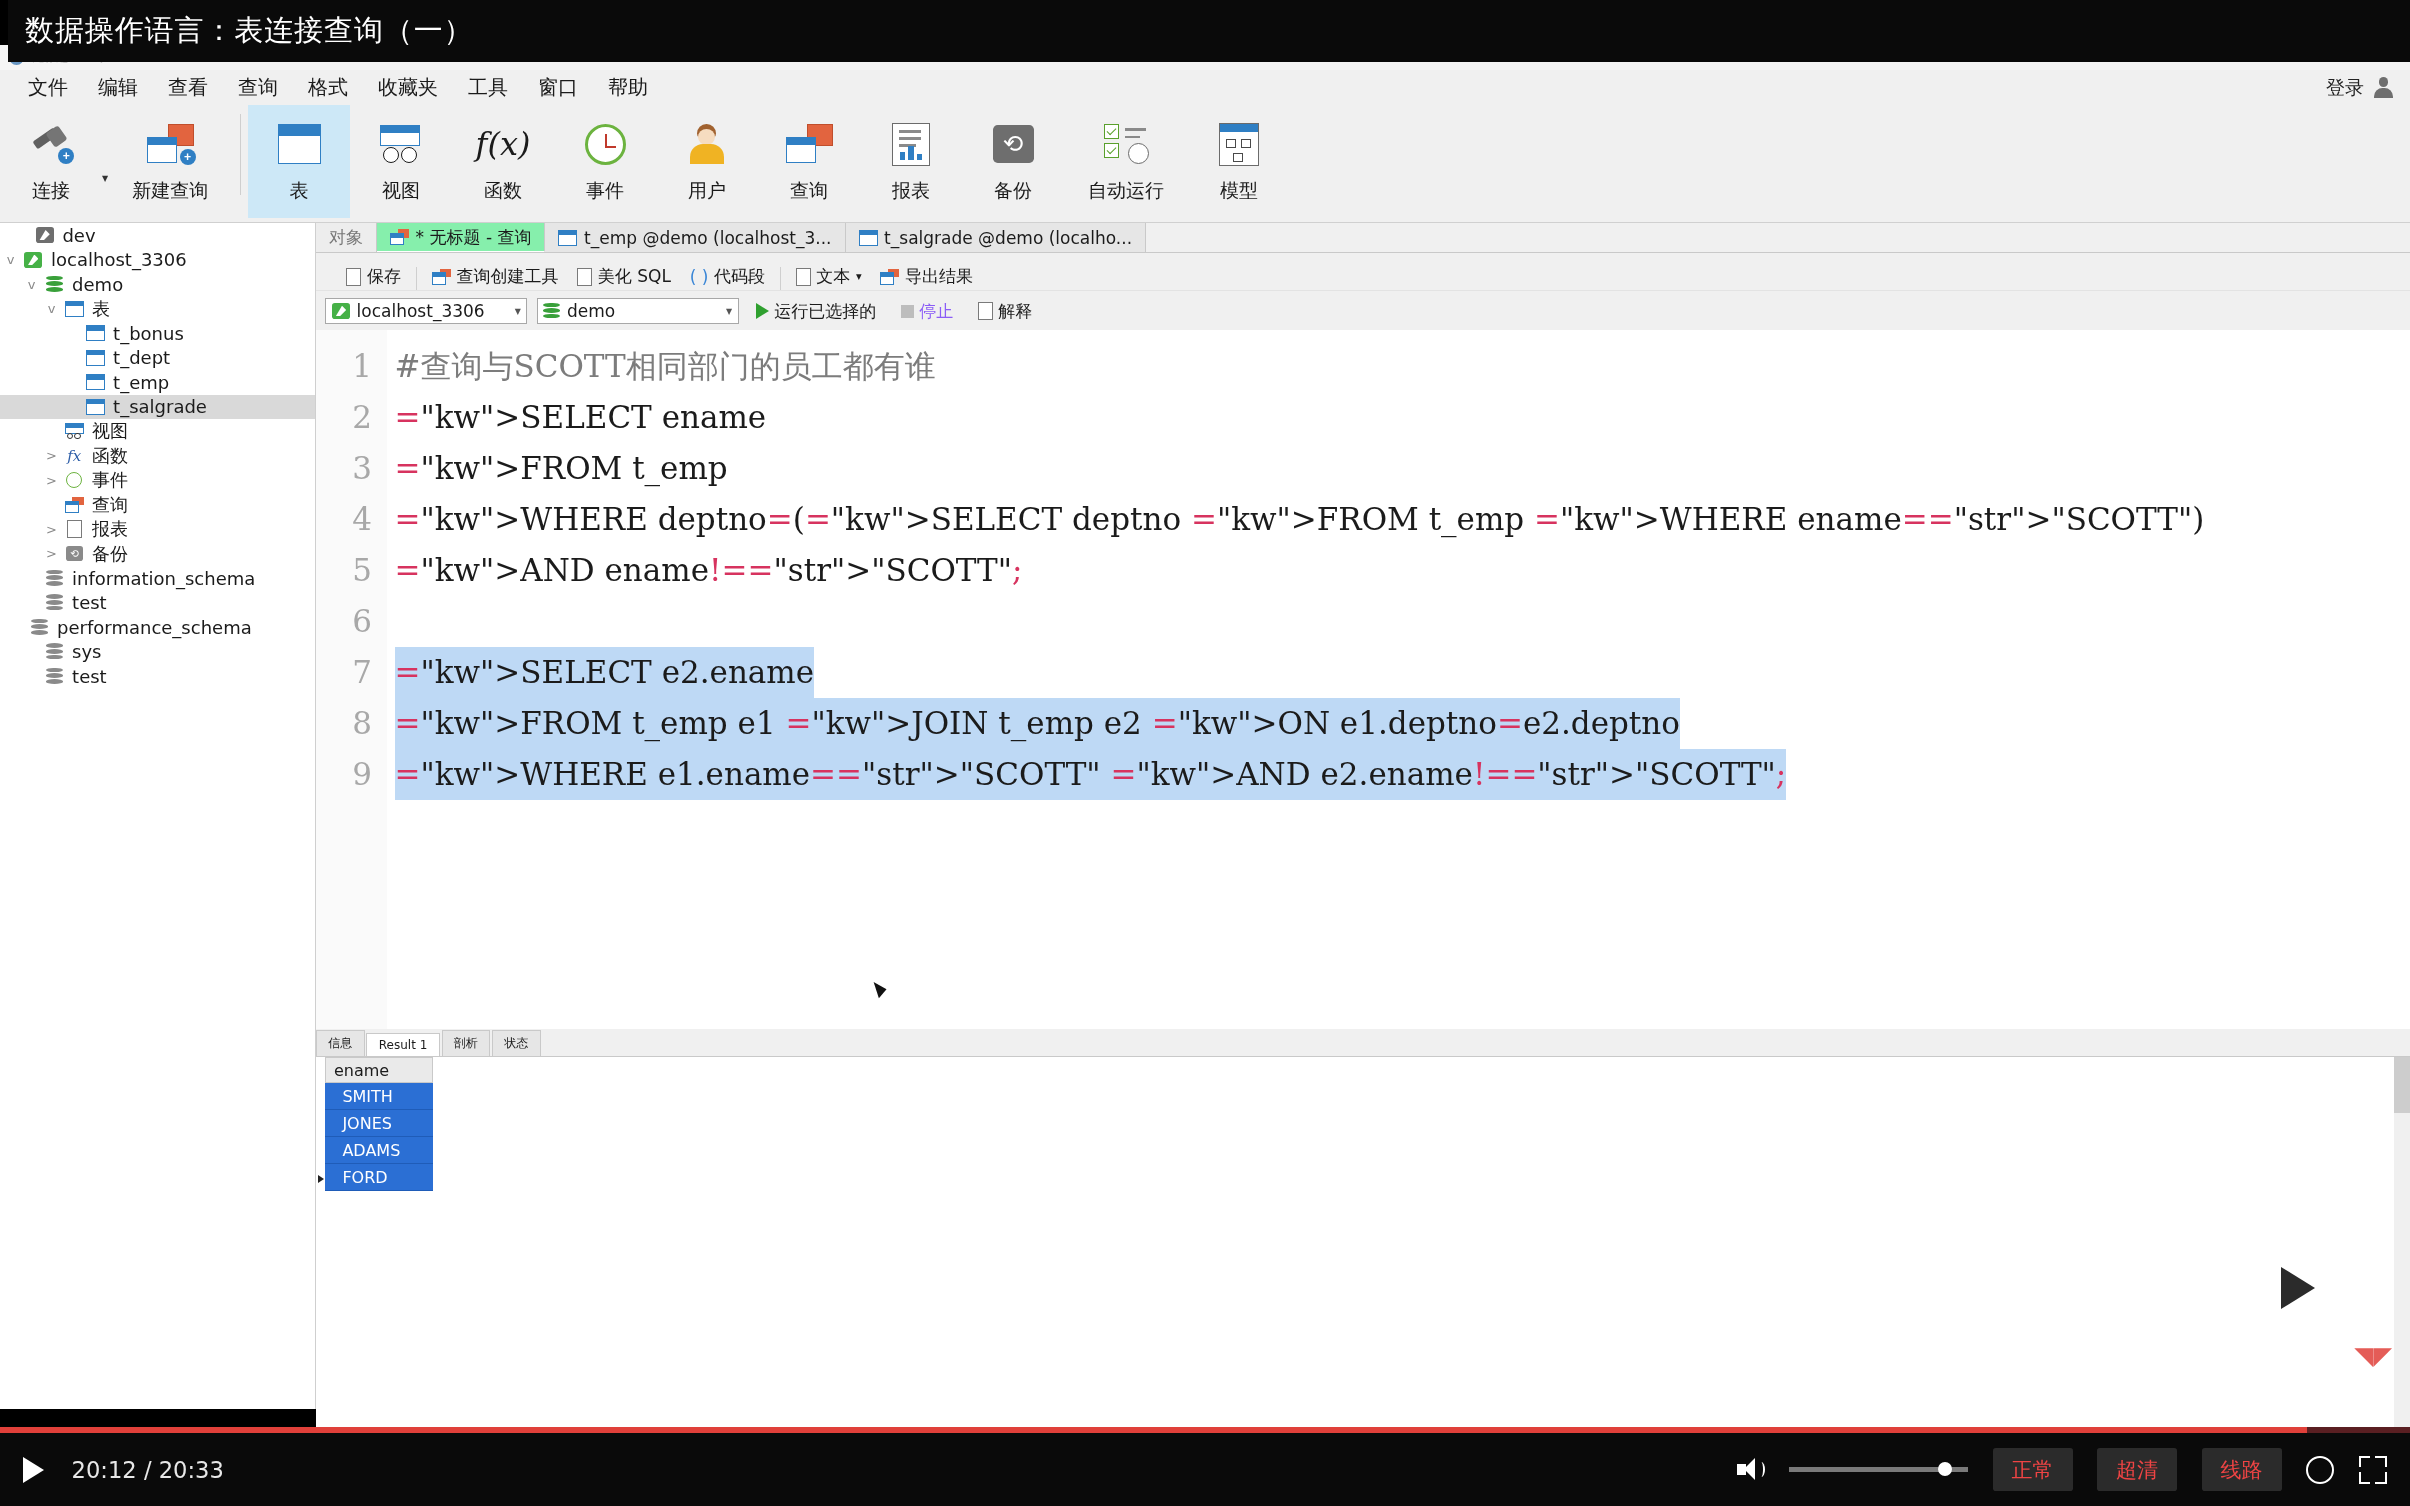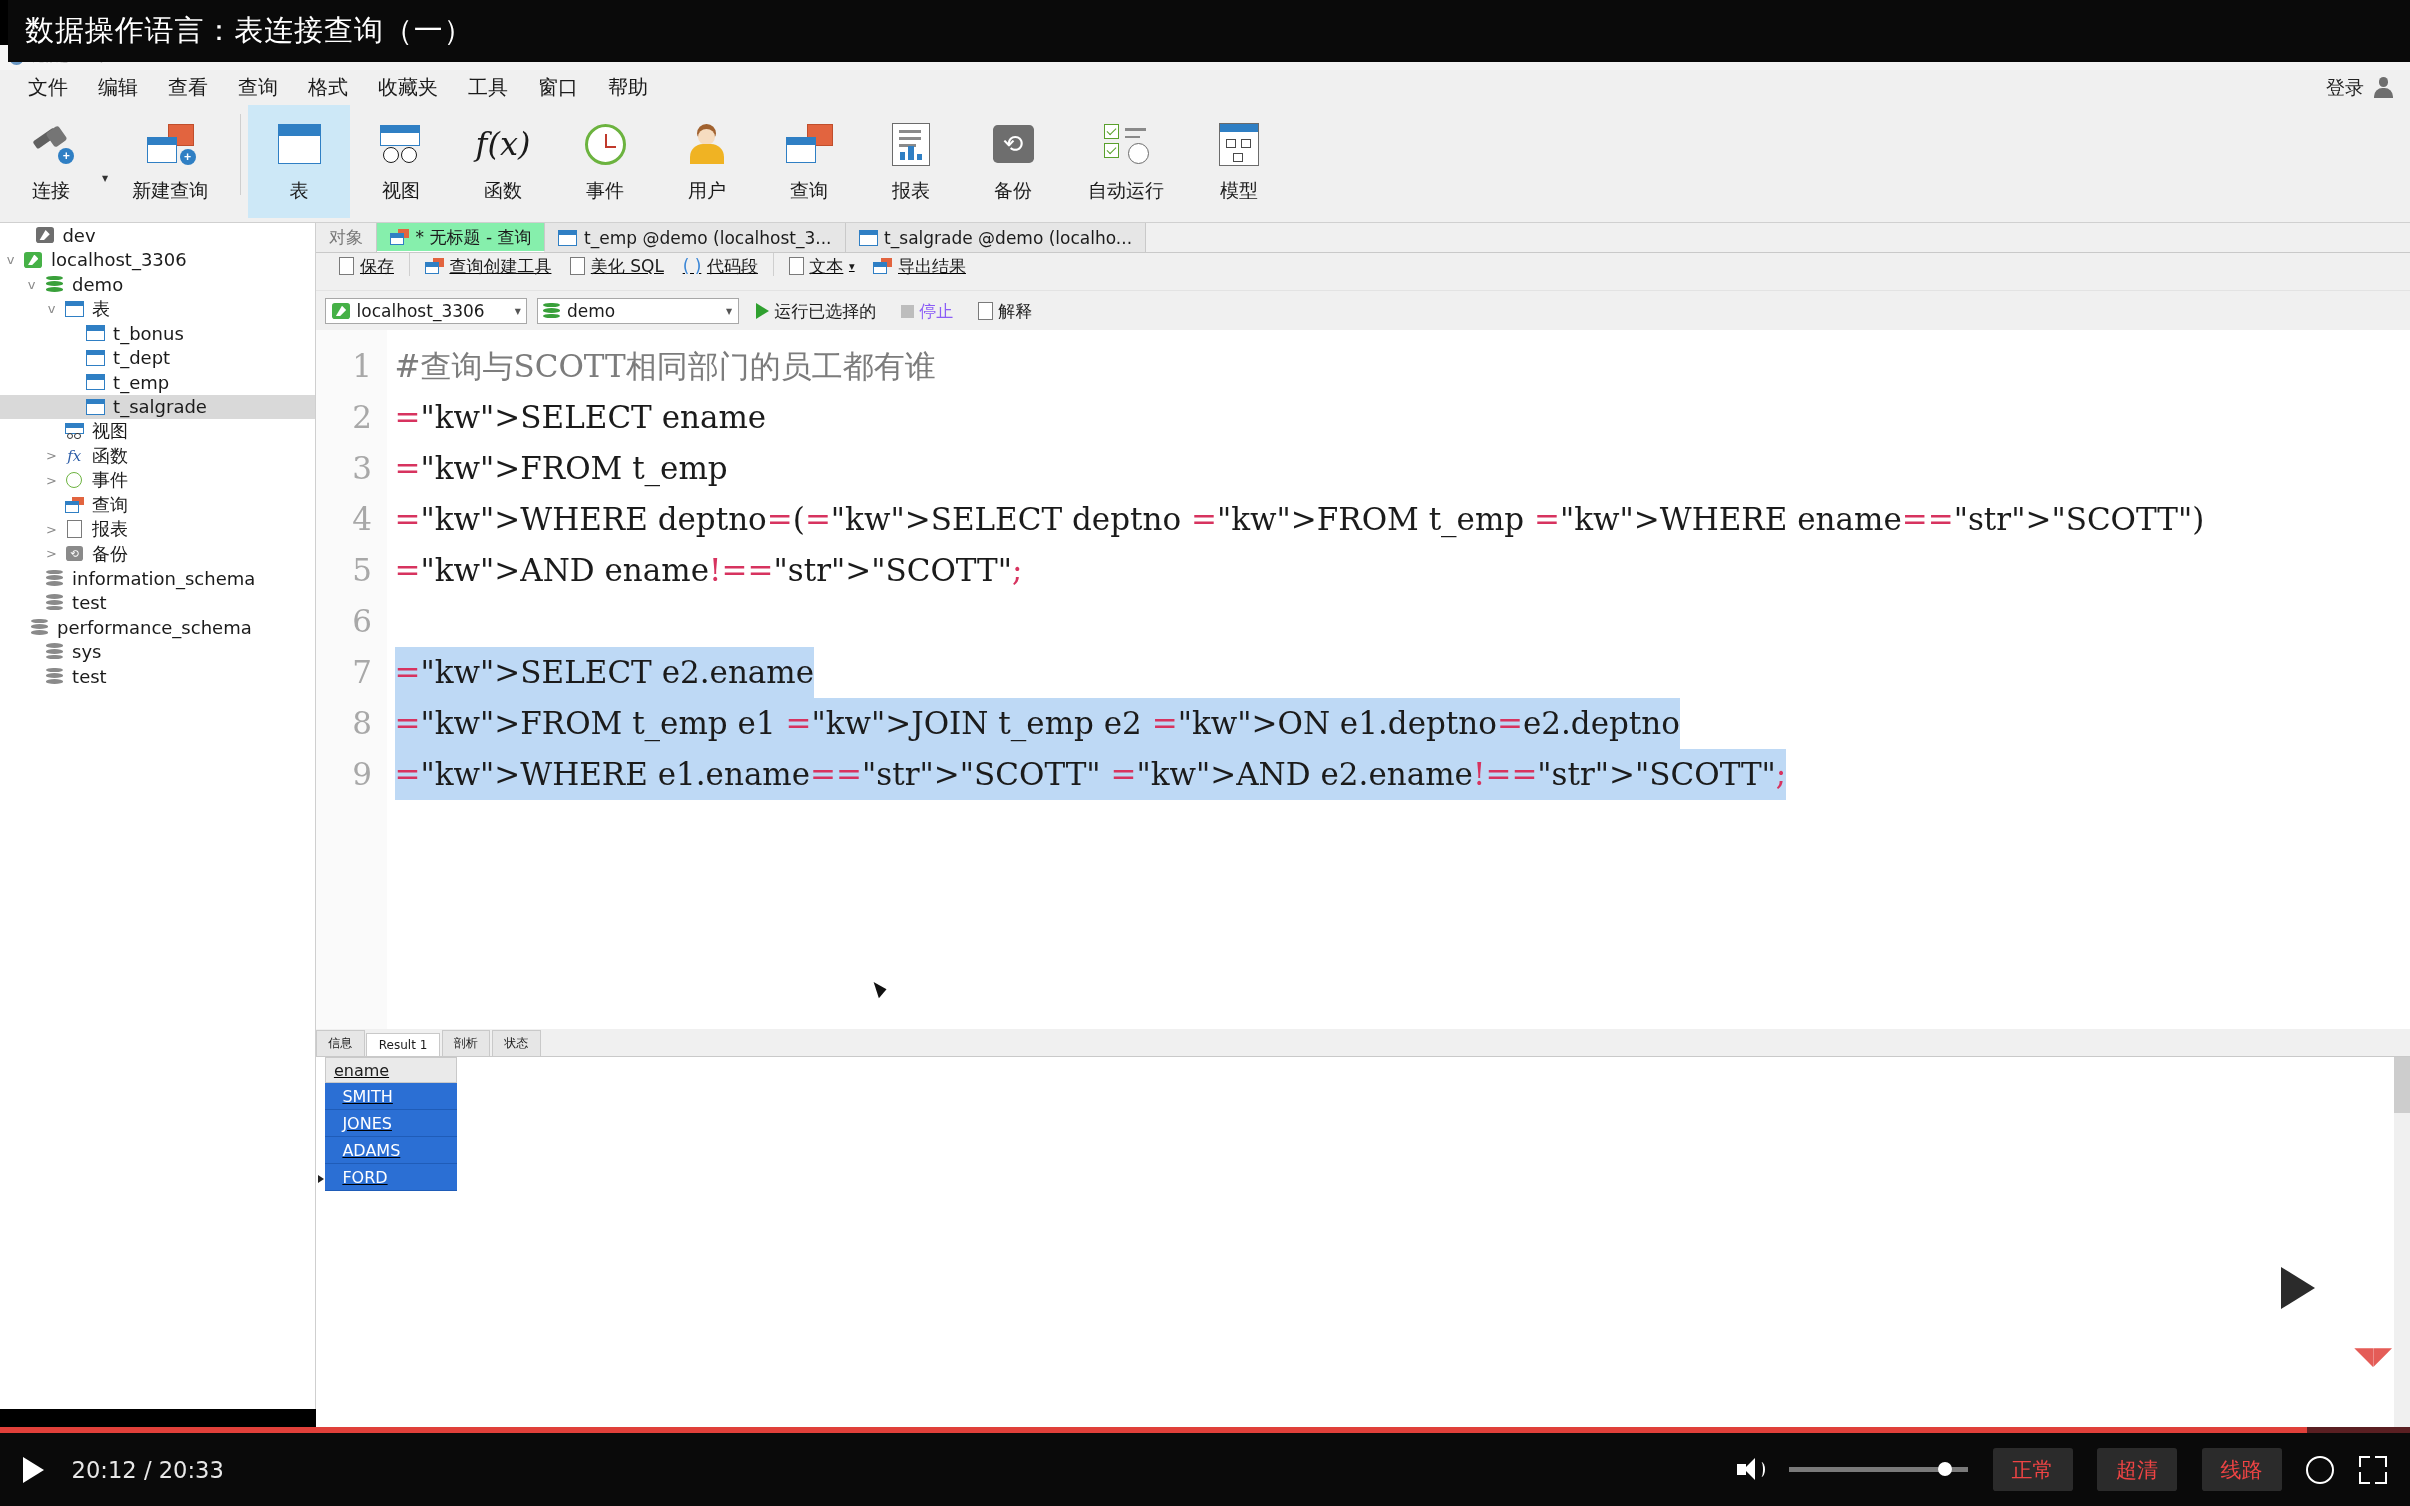--- a/index.html
+++ b/index.html
@@ -123,21 +123,21 @@
   #tabstrip{ position:absolute; left:0; top:0; right:0; height:30px; background:#f0f0f0;
      border-bottom:0.9px solid #c9c9c9; display:flex; align-items:stretch; }
   .tab{ display:flex; align-items:center; gap:6.6px; padding:0 13px; font-size:17px;
      color:#1b1b1b; background:#e6e6e6; border-right:0.9px solid #c9c9c9; cursor:default;
      font-family:"DejaVu Sans",sans-serif; white-space:nowrap;}
   .tab.inactive{ color:#777; background:#ededed;}
   .tab.active{ background:#86efac; border-bottom:0.9px solid #fff; }
 
   
   #qtoolbar{ position:absolute; left:0; top:30px; right:0; height:38px; background:#f0f0f0;
-     display:flex; align-items:flex-start; gap:0px; padding-left:14px; border-bottom:0.9px solid #e3e3e3;text-decoration:underline;}
+     display:flex; align-items:flex-end; gap:0px; padding-left:21px; border-bottom:0.9px solid #e3e3e3;}
   .qbtn{ display:flex; align-items:center; gap:5.6px; font-size:17px; color:#1b1b1b; padding:1.9px 9.4px;
      cursor:default; font-family:"DejaVu Sans",sans-serif; white-space:nowrap;}
   .qsep{ width:0.9px; height:22.6px; background:#cfcfcf; margin:0 5.6px;}
 
   
   #connbar{ position:absolute; left:0; top:68px; right:0; height:40px; background:#f0f0f0;
      display:flex; align-items:center; gap:9.4px; padding-left:9.4px;}
   .combo{ height:26px; min-width:198px; background:#fff; border:0.9px solid #a8a8a8;
      display:flex; align-items:center; gap:6.6px; padding:0 5.6px; font-size:17px; color:#1b1b1b;
      font-family:"DejaVu Sans",sans-serif;}
@@ -164,21 +164,21 @@
 
   
   #restabs{ position:absolute; left:0; top:806px; right:0; height:28px; background:#f0f0f0;
      display:flex; align-items:flex-end; border-bottom:0.9px solid #c9c9c9;}
   .rtab{ font-size:12px; padding:3.8px 11.3px; background:#e6e6e6; border:0.9px solid #c9c9c9;
      border-bottom:none; margin-right:1.9px; color:#1b1b1b; font-family:"DejaVu Sans",sans-serif;}
   .rtab.active{ background:#fff; }
 
   
   #grid{ position:absolute; left:0; top:834px; right:0; height:508px; background:#fff; overflow:hidden;}
-  .gcol{ position:absolute; left:9.4px; top:0; width:132px;text-decoration:underline; }
+  .gcol{ position:absolute; left:9.4px; top:0; width:108px; }
   .ghead{ height:26px; background:#eaeaea; border:0.9px solid #c9c9c9; font-size:16px;
      display:flex; align-items:center; padding-left:7.5px; color:#1b1b1b; font-family:"DejaVu Sans",sans-serif;}
   .grow{ height:27px; background:#2b6fd4; color:#fff; font-size:16px; display:flex; align-items:center;
      padding-left:17px; border-bottom:0.9px solid #1f5cb8; font-family:"DejaVu Sans",sans-serif;}
   .rowmark{ position:absolute; left:0; width:9.4px; height:27px; display:flex; align-items:center;
      justify-content:center;}
   .rowmark .t{width:0;height:0;border-left:6.6px solid #222;border-top:4.7px solid transparent;border-bottom:4.7px solid transparent;}
 
   
   #play-overlay{ position:absolute; right:66px; bottom:68px; width:104px; height:104px;

